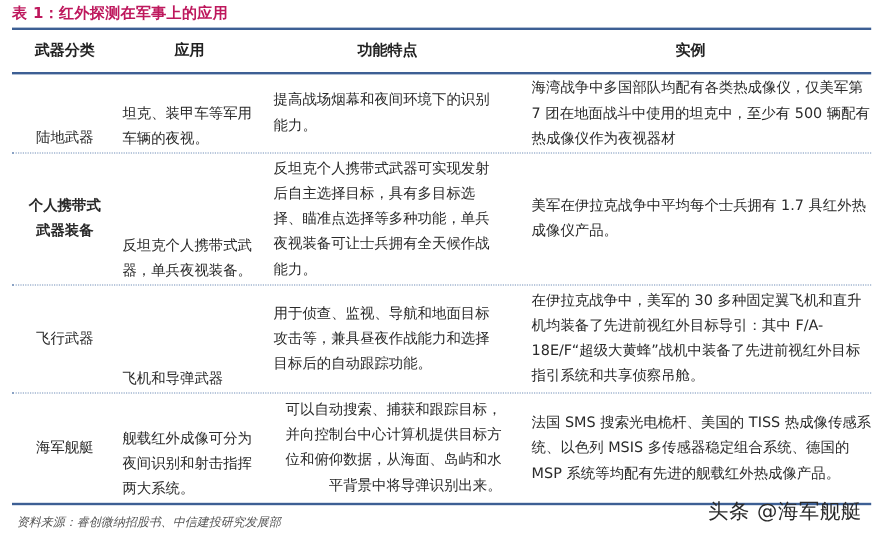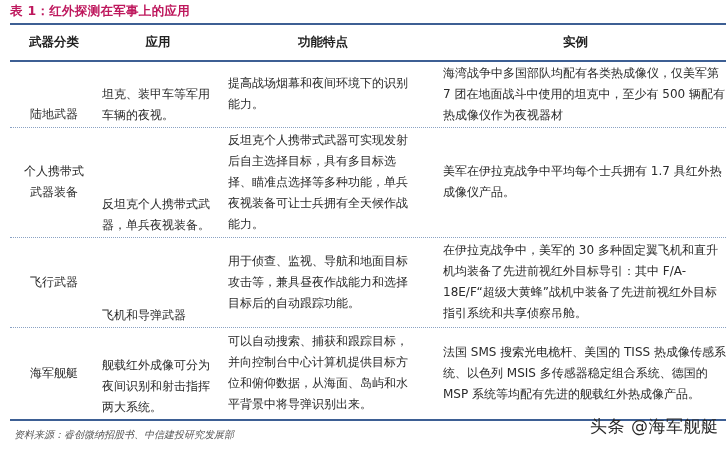--- a/index.html
+++ b/index.html
@@ -71,21 +71,21 @@
       <span>提高战场烟幕和夜间环境下的识别能力。</span>
     </div>
   <div class="cell c3" style="top:62px;height:64px;">
       <span>海湾战争中多国部队均配有各类热成像仪，仅美军第 7 团在地面战斗中使用的坦克中，至少有 500 辆配有热成像仪作为夜视器材</span>
     </div>
 </div>
 <div class="rule-dot" style="top:127px;"></div>
 
 <div>
   <div class="cell center c0" style="top:128px;height:108px;">
-      <span style="width:60px;margin:16px auto;">个人携带式武器装备</span>
+      <span style="width:60px;margin:16px auto;font-weight:bold;">个人携带式武器装备</span>
     </div>
   <div class="cell c1" style="top:128px;height:108px;">
       <span>反坦克个人携带式武器，单兵夜视装备。</span>
     </div>
   <div class="cell c2" style="top:128px;height:108px;">
       <span>反坦克个人携带式武器可实现发射后自主选择目标，具有多目标选择、瞄准点选择等多种功能，单兵夜视装备可让士兵拥有全天候作战能力。</span>
     </div>
   <div class="cell c3" style="top:128px;height:108px;">
       <span>美军在伊拉克战争中平均每个士兵拥有 1.7 具红外热成像仪产品。</span>
     </div>
@@ -108,21 +108,21 @@
 </div>
 <div class="rule-dot" style="top:327px;"></div>
 
 <div>
   <div class="cell center c0" style="top:328px;height:90px;">
       <span>海军舰艇</span>
     </div>
   <div class="cell c1" style="top:328px;height:90px;">
       <span>舰载红外成像可分为夜间识别和射击指挥两大系统。</span>
     </div>
-  <div class="cell c2" style="top:328px;height:90px;">
+  <div class="cell c2" style="top:328px;height:90px;text-align:right;">
       <span>可以自动搜索、捕获和跟踪目标，并向控制台中心计算机提供目标方位和俯仰数据，从海面、岛屿和水平背景中将导弹识别出来。</span>
     </div>
   <div class="cell c3" style="top:328px;height:90px;">
       <span>法国 SMS 搜索光电桅杆、美国的 TISS 热成像传感系统、以色列 MSIS 多传感器稳定组合系统、德国的 MSP 系统等均配有先进的舰载红外热成像产品。</span>
     </div>
 </div>
 
 <div class="rule-thick" style="top:419px;"></div>
 
 <div class="source">资料来源：睿创微纳招股书、中信建投研究发展部</div>

